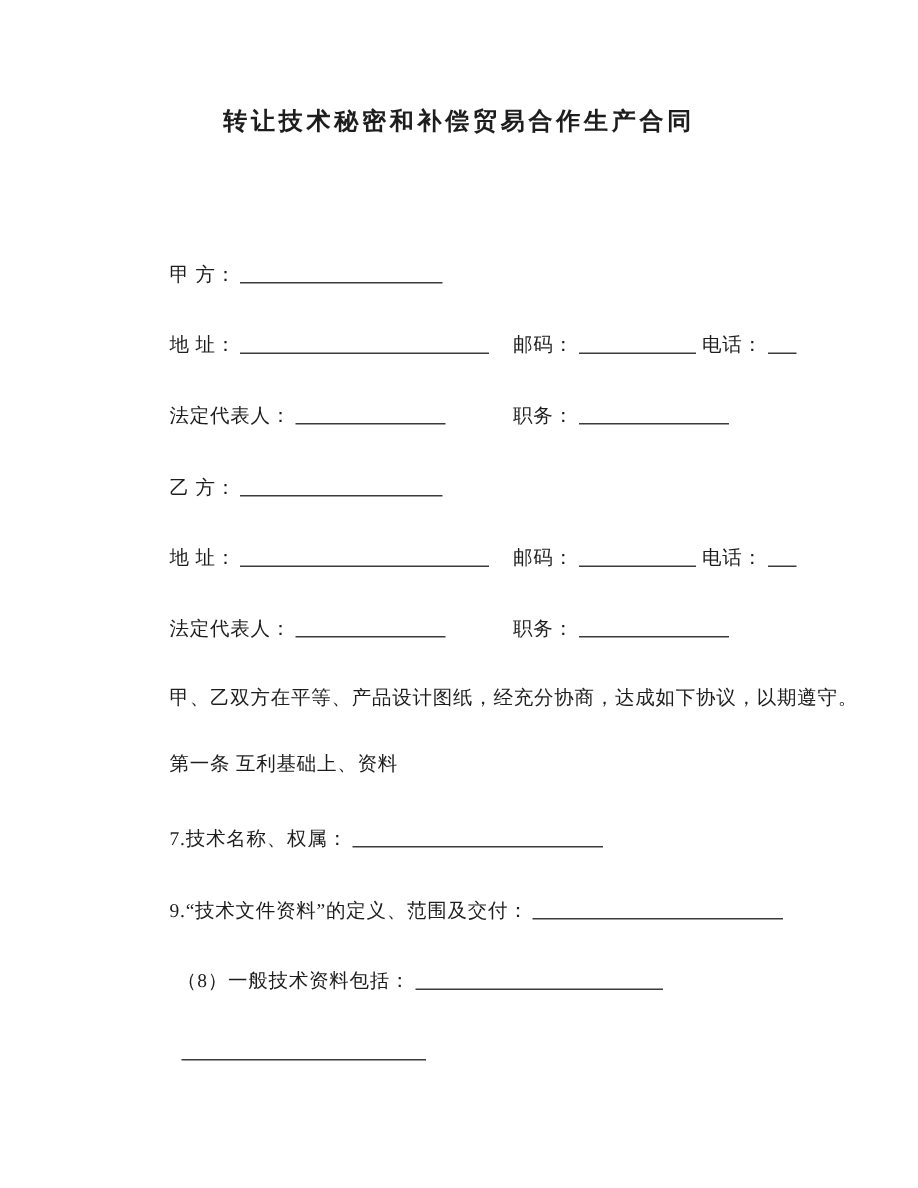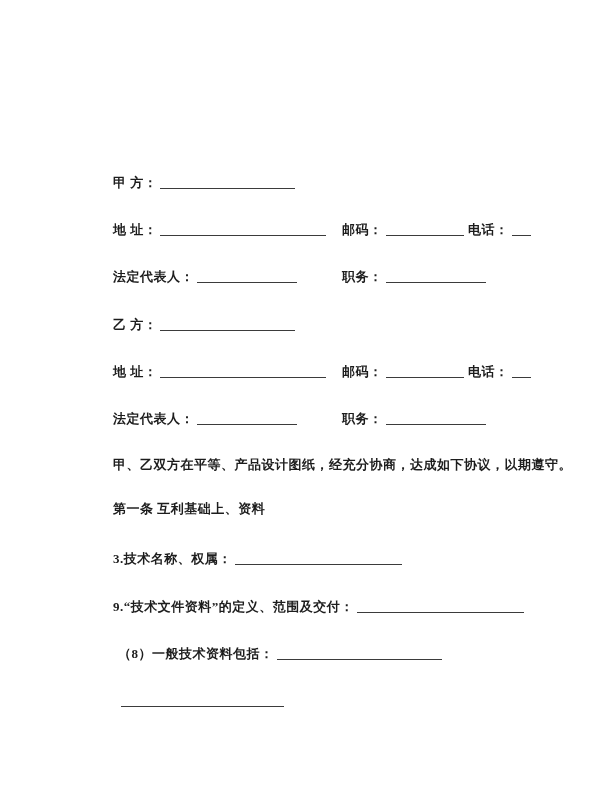--- a/index.html
+++ b/index.html
@@ -27,21 +27,20 @@
     letter-spacing: 2.5px;
     white-space: nowrap;
   }
   .row {
     position: absolute;
     left: 113px;
     height: 18px;
     font-size: 13px;
     white-space: nowrap;
     letter-spacing: 0.5px;
-    font-weight: bold;
   }
   .row.indented { left: 118px; }
   .lbl { display: inline-block; }
   .blank {
     display: inline-block;
     height: 12px;
     border-bottom: 1px solid #3b3b3b;
     position: relative;
     top: 2px;
     margin-left: 3px;
@@ -76,20 +75,21 @@
   .r-item1     { top: 550px; }
   .r-item2     { top: 598px; }
   .r-sub1      { top: 645px; }
   .r-sub2      { top: 692px; }
 </style>
 </head>
 <body>
 
 <div class="page">
 
+  <div class="doc-title">转让技术秘密和补偿贸易合作生产合同</div>
 
   <div class="row r-party-a">
     <span class="lbl">甲 方：</span><span class="blank w-name"></span>
   </div>
 
   <div class="row r-addr-a">
     <span class="lbl">地 址：</span><span class="blank w-addr"></span>
     <span class="col col-2"><span class="lbl">邮码：</span><span class="blank w-zip"></span></span>
     <span class="col col-3"><span class="lbl">电话：</span><span class="blank w-phone"></span></span>
   </div>
@@ -112,21 +112,21 @@
   <div class="row r-rep-b">
     <span class="lbl">法定代表人：</span><span class="blank w-rep"></span>
     <span class="col col-2"><span class="lbl">职务：</span><span class="blank w-pos"></span></span>
   </div>
 
   <div class="row r-preamble">甲、乙双方在平等、产品设计图纸，经充分协商，达成如下协议，以期遵守。</div>
 
   <div class="row r-heading">第一条 互利基础上、资料</div>
 
   <div class="row r-item1">
-    <span class="lbl">3.技术名称、权属：</span><span class="blank w-item1"></span>
+    <span class="lbl">7.技术名称、权属：</span><span class="blank w-item1"></span>
   </div>
 
   <div class="row r-item2">
     <span class="lbl">9.“技术文件资料”的定义、范围及交付：</span><span class="blank w-item2"></span>
   </div>
 
   <div class="row indented r-sub1">
     <span class="lbl">（8）一般技术资料包括：</span><span class="blank w-sub1"></span>
   </div>
 

